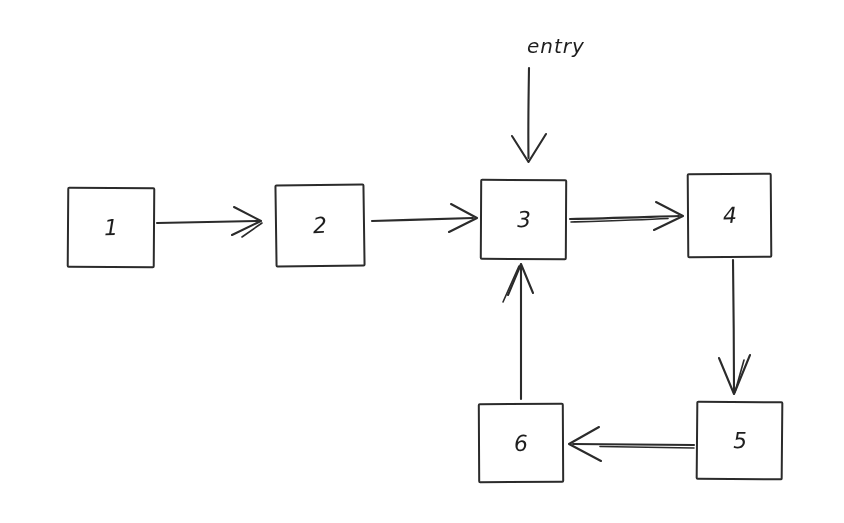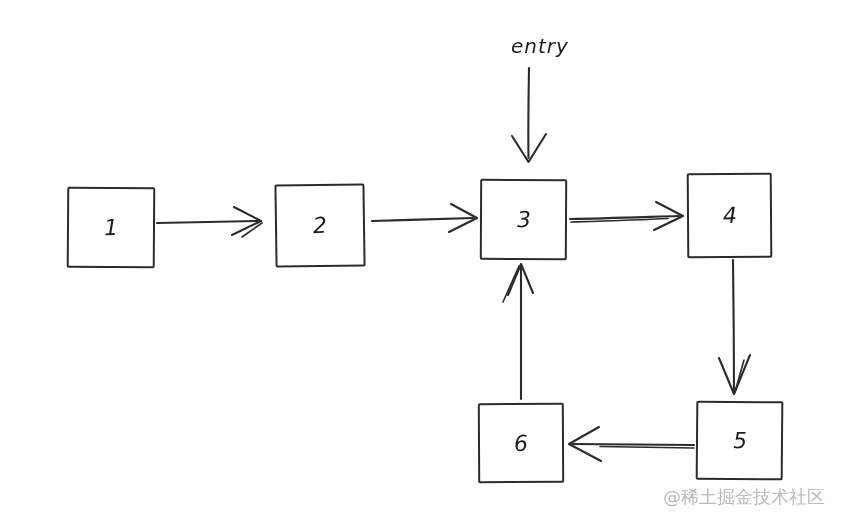--- a/index.html
+++ b/index.html
@@ -45,21 +45,21 @@
   }
   .node .lbl {
     font-size: 22px;
     color: #1e1e1e;
     font-style: italic;
     transform: rotate(-2deg);
   }
 
   .entry-label {
     position: absolute;
-    left: 500px;
+    left: 516px;
     top: 34px;
     width: 80px;
     text-align: center;
     font-size: 20px;
     font-style: italic;
     color: #1e1e1e;
     letter-spacing: 1px;
   }
 
   .watermark {
@@ -138,15 +138,14 @@
   </div>
 
   <div class="node" style="left:696px; top:401px; width:87px; height:79px; transform:rotate(0.5deg);">
     <span class="lbl">5</span>
   </div>
 
   <div class="node" style="left:478px; top:403px; width:86px; height:80px; transform:rotate(-0.3deg);">
     <span class="lbl">6</span>
   </div>
 
-  <div class="watermark">@稀土掘金技术社区</div>
 
 </div>
 
 </body></html>

